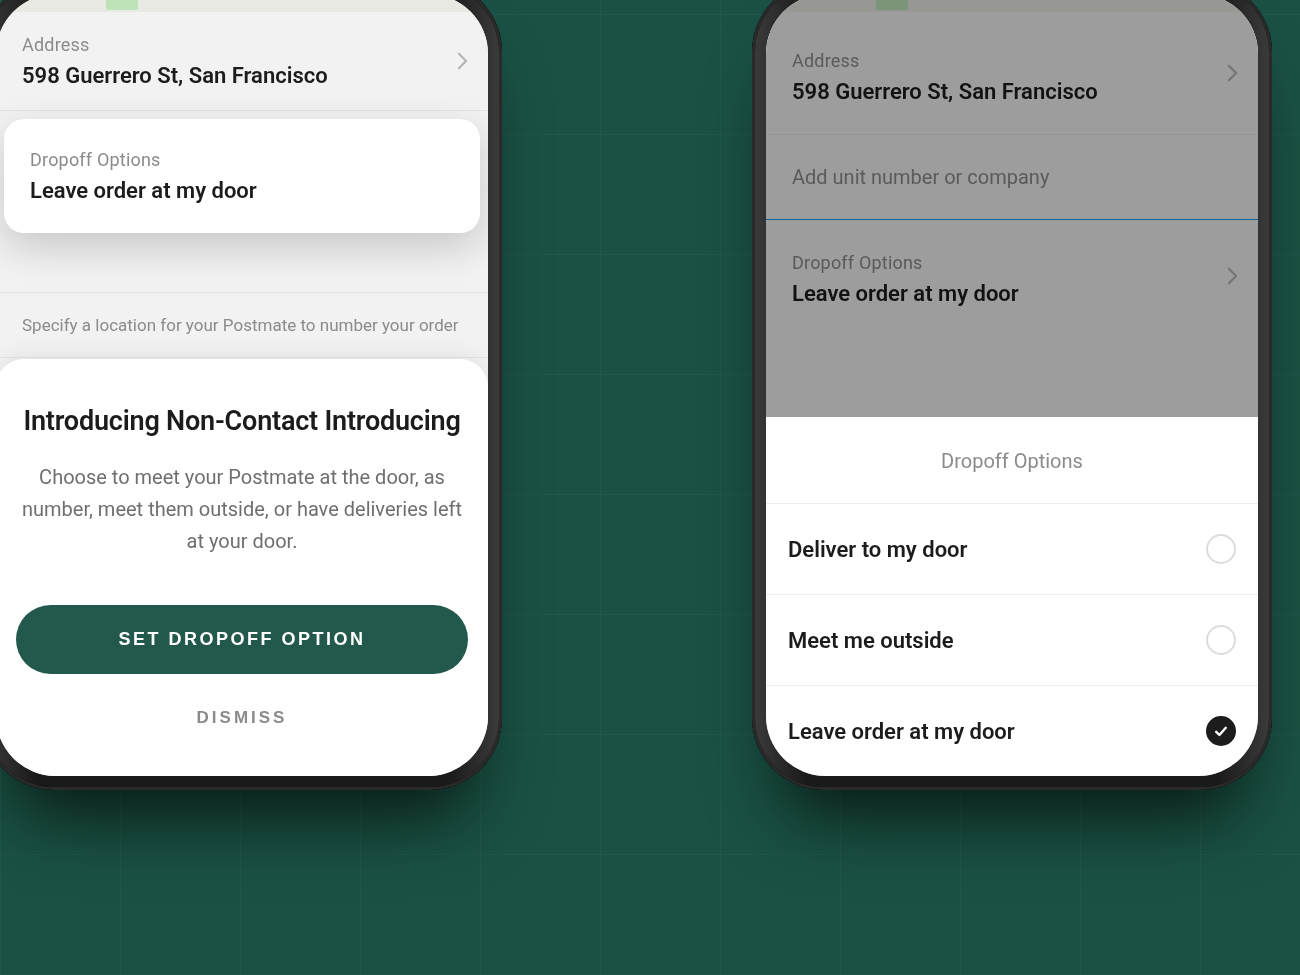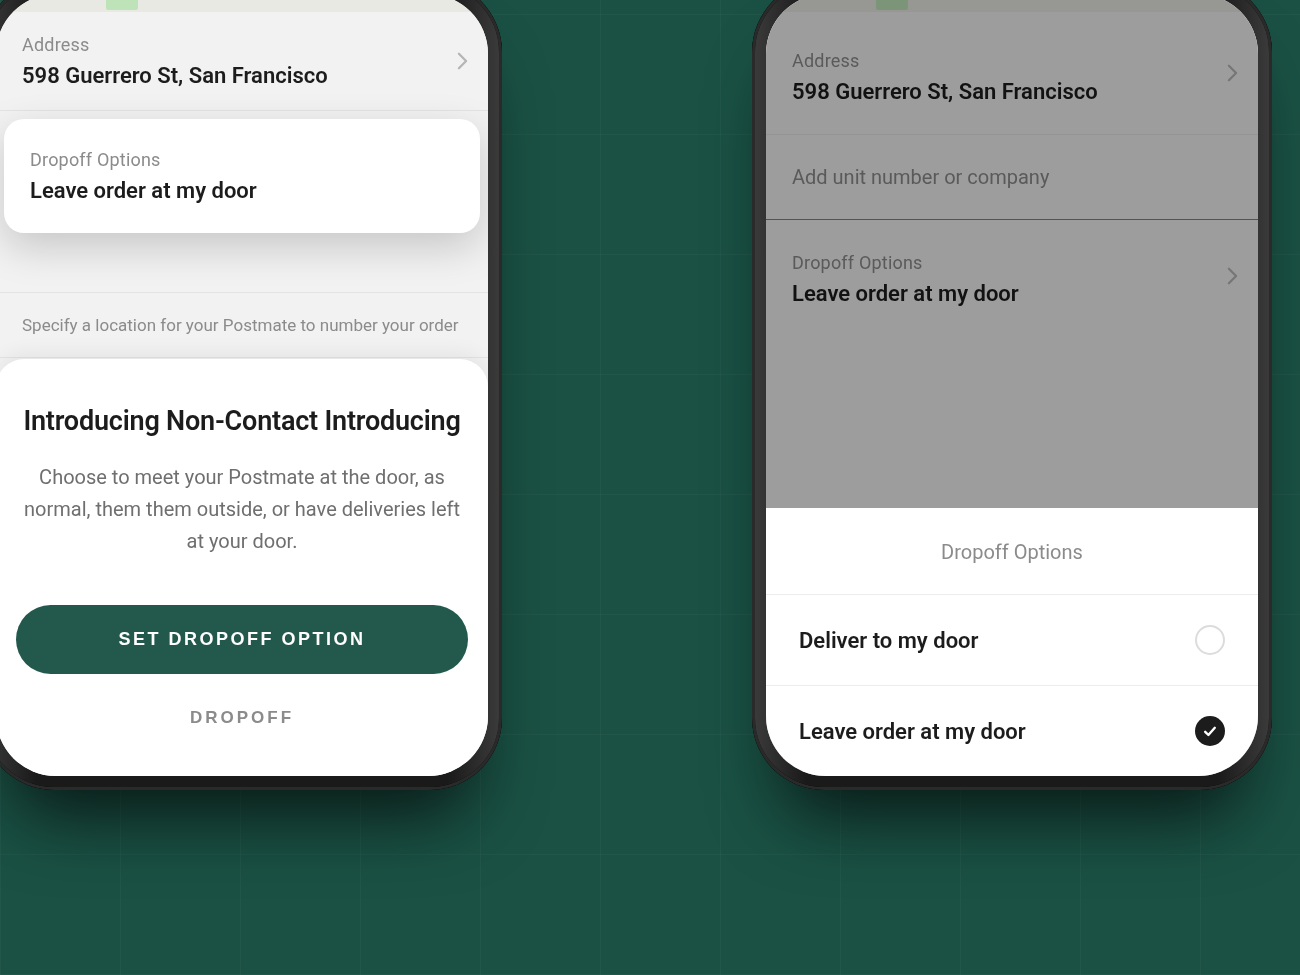--- a/index.html
+++ b/index.html
@@ -218,21 +218,21 @@
     z-index:6;
     padding-top: 24px;
   }
   .options-title {
     text-align:center;
     color:#8b8b8b;
     font-size: 20px;
     padding: 8px 0 30px 0;
   }
   .opt {
-    padding: 30px 33px;
+    padding: 30px 22px;
     border-top: 1px solid #ededed;
     font-size: 22px;
     font-weight:600;
     color:#1c1c1c;
     display:flex;
     align-items:center;
     justify-content:space-between;
     cursor:pointer;
   }
   .radio-empty {
@@ -283,23 +283,23 @@
 
       <div class="helper-row">
         <span>Specify a location for your Postmate to number your order</span>
       </div>
 
       <div class="filler"></div>
     </div>
 
     <div class="promo-sheet">
       <div class="promo-title">Introducing Non-Contact Introducing</div>
-      <div class="promo-body">Choose to meet your Postmate at the door, as normal, them them outside, or have deliveries left at your door.</div>
+      <div class="promo-body">Choose to meet your Postmate at the door, as number, meet them outside, or have deliveries left at your door.</div>
       <button class="cta">SET DROPOFF OPTION</button>
-      <button class="dismiss">DROPOFF</button>
+      <button class="dismiss">DISMISS</button>
     </div>
 
   </div>
 </div>
 
 <div class="phone right">
   <div class="device"></div>
   <div class="screen">
 
     <div class="underlay">
@@ -333,20 +333,24 @@
     <div class="dimmer"></div>
 
     <div class="options-sheet">
       <div class="options-title">Dropoff Options</div>
 
       <div class="opt">
         <span>Deliver to my door</span>
         <span class="radio-empty"></span>
       </div>
 
+      <div class="opt">
+        <span>Meet me outside</span>
+        <span class="radio-empty"></span>
+      </div>
 
       <div class="opt">
         <span>Leave order at my door</span>
         <span class="radio-checked">
           <svg viewBox="0 0 20 20">
               <polyline points="4,11 8,15 16,6"></polyline>
             </svg>
         </span>
       </div>
     </div>

